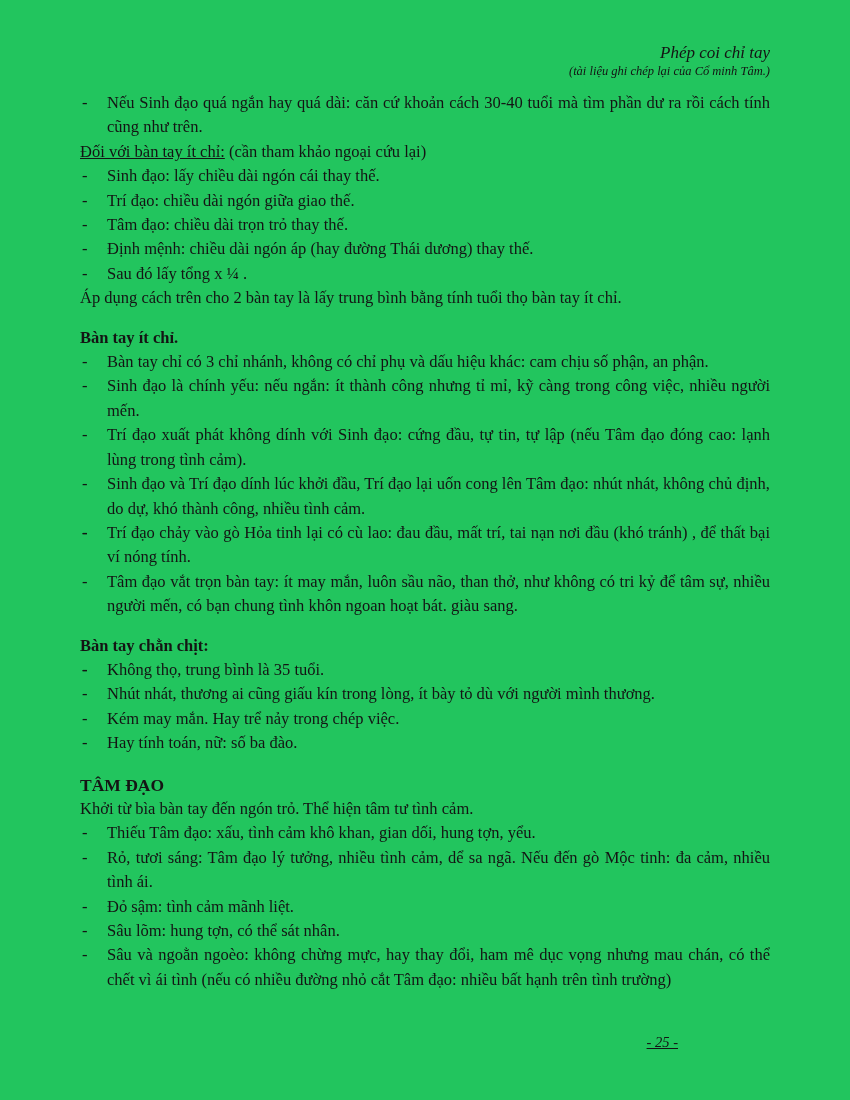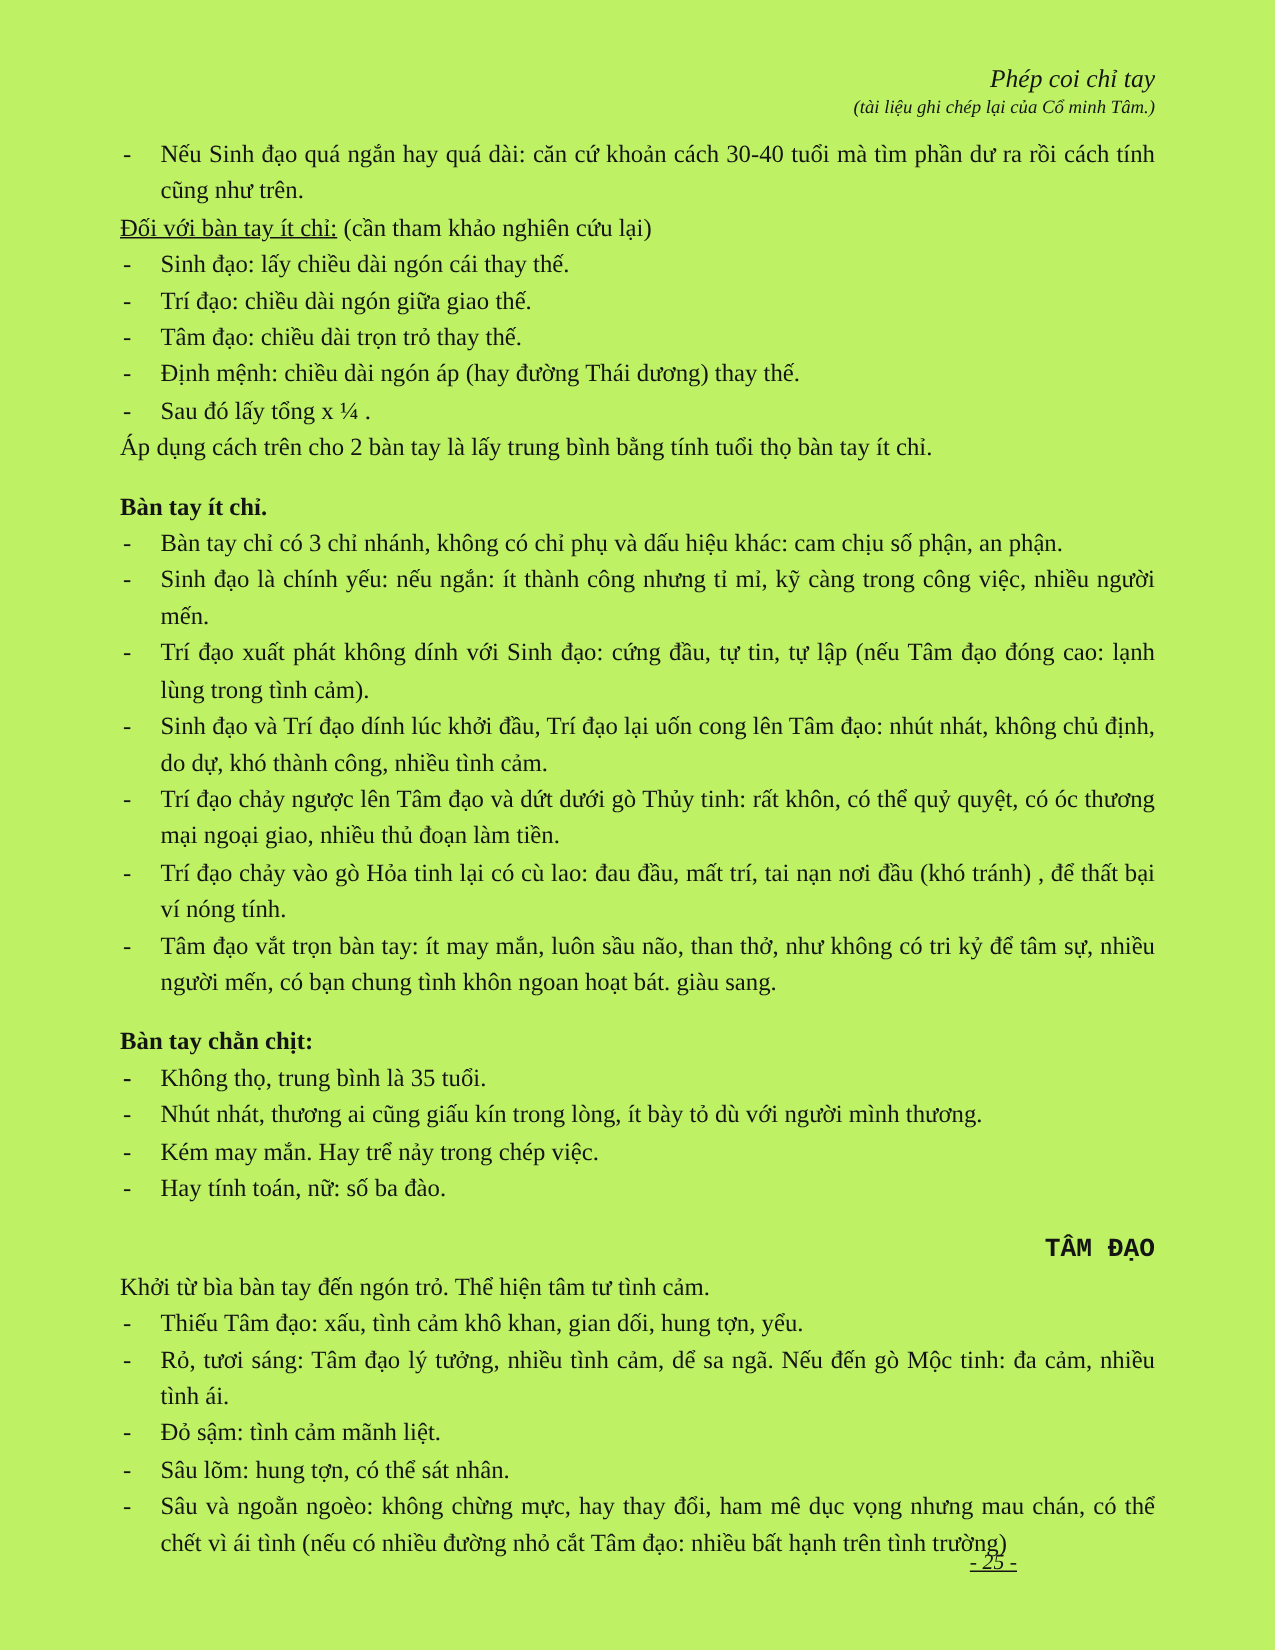--- a/index.html
+++ b/index.html
@@ -4,21 +4,21 @@
 <style>
   html, body { margin: 0; padding: 0; background: #ffffff; }
   body {
     width: 850px; height: 1100px;
     font-family: "Liberation Serif", serif;
     color: #141414;
   }
   .page {
     position: relative;
     width: 850px; height: 1100px;
-    background: #bef264;
+    background: #22c55e;
     box-sizing: border-box;
     padding: 42px 80px 0 80px;
     overflow: hidden;
   }
   .doc-header { text-align: right; margin-bottom: 12px; }
   .doc-header-title {
     font-style: italic;
     font-size: 17px;
     line-height: 21px;
   }
@@ -40,26 +40,25 @@
     left: 2px; top: 0;
   }
   .underlined { text-decoration: underline; }
   .section-heading {
     font-weight: bold;
     font-size: 16.5px;
     line-height: 24.4px;
     margin: 15px 0 0 0;
   }
   .center-heading {
-    text-align: right;
+    text-align: left;
     font-weight: bold;
     font-size: 17.5px;
     line-height: 24.4px;
     margin: 17px 0 0 0;
-    font-family: Liberation Mono, monospace;
   }
   .doc-footer {
     position: absolute;
     top: 1034px;
     left: 80px; right: 80px;
     text-align: right;
     padding-right: 92px;
     font-style: italic;
     font-size: 14.5px;
     text-decoration: underline;
@@ -74,40 +73,40 @@
     <div class="doc-header-title">Phép coi chỉ tay</div>
     <div class="doc-header-subtitle">(tài liệu ghi chép lại của Cổ minh Tâm.)</div>
   </div>
 
   <div class="body-copy">
 
     <ul class="dash-list">
       <li><span class="dash">-</span><span>Nếu Sinh đạo quá ngắn hay quá dài: căn cứ khoản cách 30-40 tuổi mà tìm phần dư ra rồi cách tính cũng như trên.</span></li>
     </ul>
 
-    <p class="para"><span class="underlined">Đối với bàn tay ít chỉ:</span><span> (cần tham khảo nghiên cứu lại)</span></p>
+    <p class="para"><span class="underlined">Đối với bàn tay ít chỉ:</span><span> (cần tham khảo ngoại cứu lại)</span></p>
 
 
     <ul class="dash-list">
       <li><span class="dash">-</span><span>Sinh đạo: lấy chiều dài ngón cái thay thế.</span></li>
       <li><span class="dash">-</span><span>Trí đạo: chiều dài ngón giữa giao thế.</span></li>
       <li><span class="dash">-</span><span>Tâm đạo: chiều dài trọn trỏ thay thế.</span></li>
       <li><span class="dash">-</span><span>Định mệnh: chiều dài ngón áp (hay đường Thái dương) thay thế.</span></li>
       <li><span class="dash">-</span><span>Sau đó lấy tổng x ¼ .</span></li>
     </ul>
 
     <p class="para">Áp dụng cách trên cho 2 bàn tay là lấy trung bình bằng tính tuổi thọ bàn tay ít chỉ.</p>
 
     <h3 class="section-heading">Bàn tay ít chỉ.</h3>
     <ul class="dash-list">
       <li><span class="dash">-</span><span>Bàn tay chỉ có 3 chỉ nhánh, không có chỉ phụ và dấu hiệu khác: cam chịu số phận, an phận.</span></li>
       <li><span class="dash">-</span><span>Sinh đạo là chính yếu: nếu ngắn: ít thành công nhưng tỉ mỉ, kỹ càng trong công việc, nhiều người mến.</span></li>
       <li><span class="dash">-</span><span>Trí đạo xuất phát không dính với Sinh đạo: cứng đầu, tự tin, tự lập (nếu Tâm đạo đóng cao: lạnh lùng trong tình cảm).</span></li>
       <li><span class="dash">-</span><span>Sinh đạo và Trí đạo dính lúc khởi đầu, Trí đạo lại uốn cong lên Tâm đạo: nhút nhát, không chủ định, do dự, khó thành công, nhiều tình cảm.</span></li>
-      <li><span class="dash">-</span><span>Trí đạo chảy ngược lên Tâm đạo và dứt dưới gò Thủy tinh: rất khôn, có thể quỷ quyệt, có óc thương mại ngoại giao, nhiều thủ đoạn làm tiền.</span></li>
+      <li><span class="dash">-</span></li>
       <li><span class="dash">-</span><span>Trí đạo chảy vào gò Hỏa tinh lại có cù lao: đau đầu, mất trí, tai nạn nơi đầu (khó tránh) , để thất bại ví nóng tính.</span></li>
       <li><span class="dash">-</span><span>Tâm đạo vắt trọn bàn tay: ít may mắn, luôn sầu não, than thở, như không có tri kỷ để tâm sự, nhiều người mến, có bạn chung tình khôn ngoan hoạt bát. giàu sang.</span></li>
     </ul>
 
     <h3 class="section-heading">Bàn tay chằn chịt:</h3>
     <ul class="dash-list">
       <li><span class="dash">-</span></li>
       <li><span class="dash">-</span><span>Không thọ, trung bình là 35 tuổi.</span></li>
       <li><span class="dash">-</span><span>Nhút nhát, thương ai cũng giấu kín trong lòng, ít bày tỏ dù với người mình thương.</span></li>
       <li><span class="dash">-</span><span>Kém may mắn. Hay trể nảy trong chép việc.</span></li>

